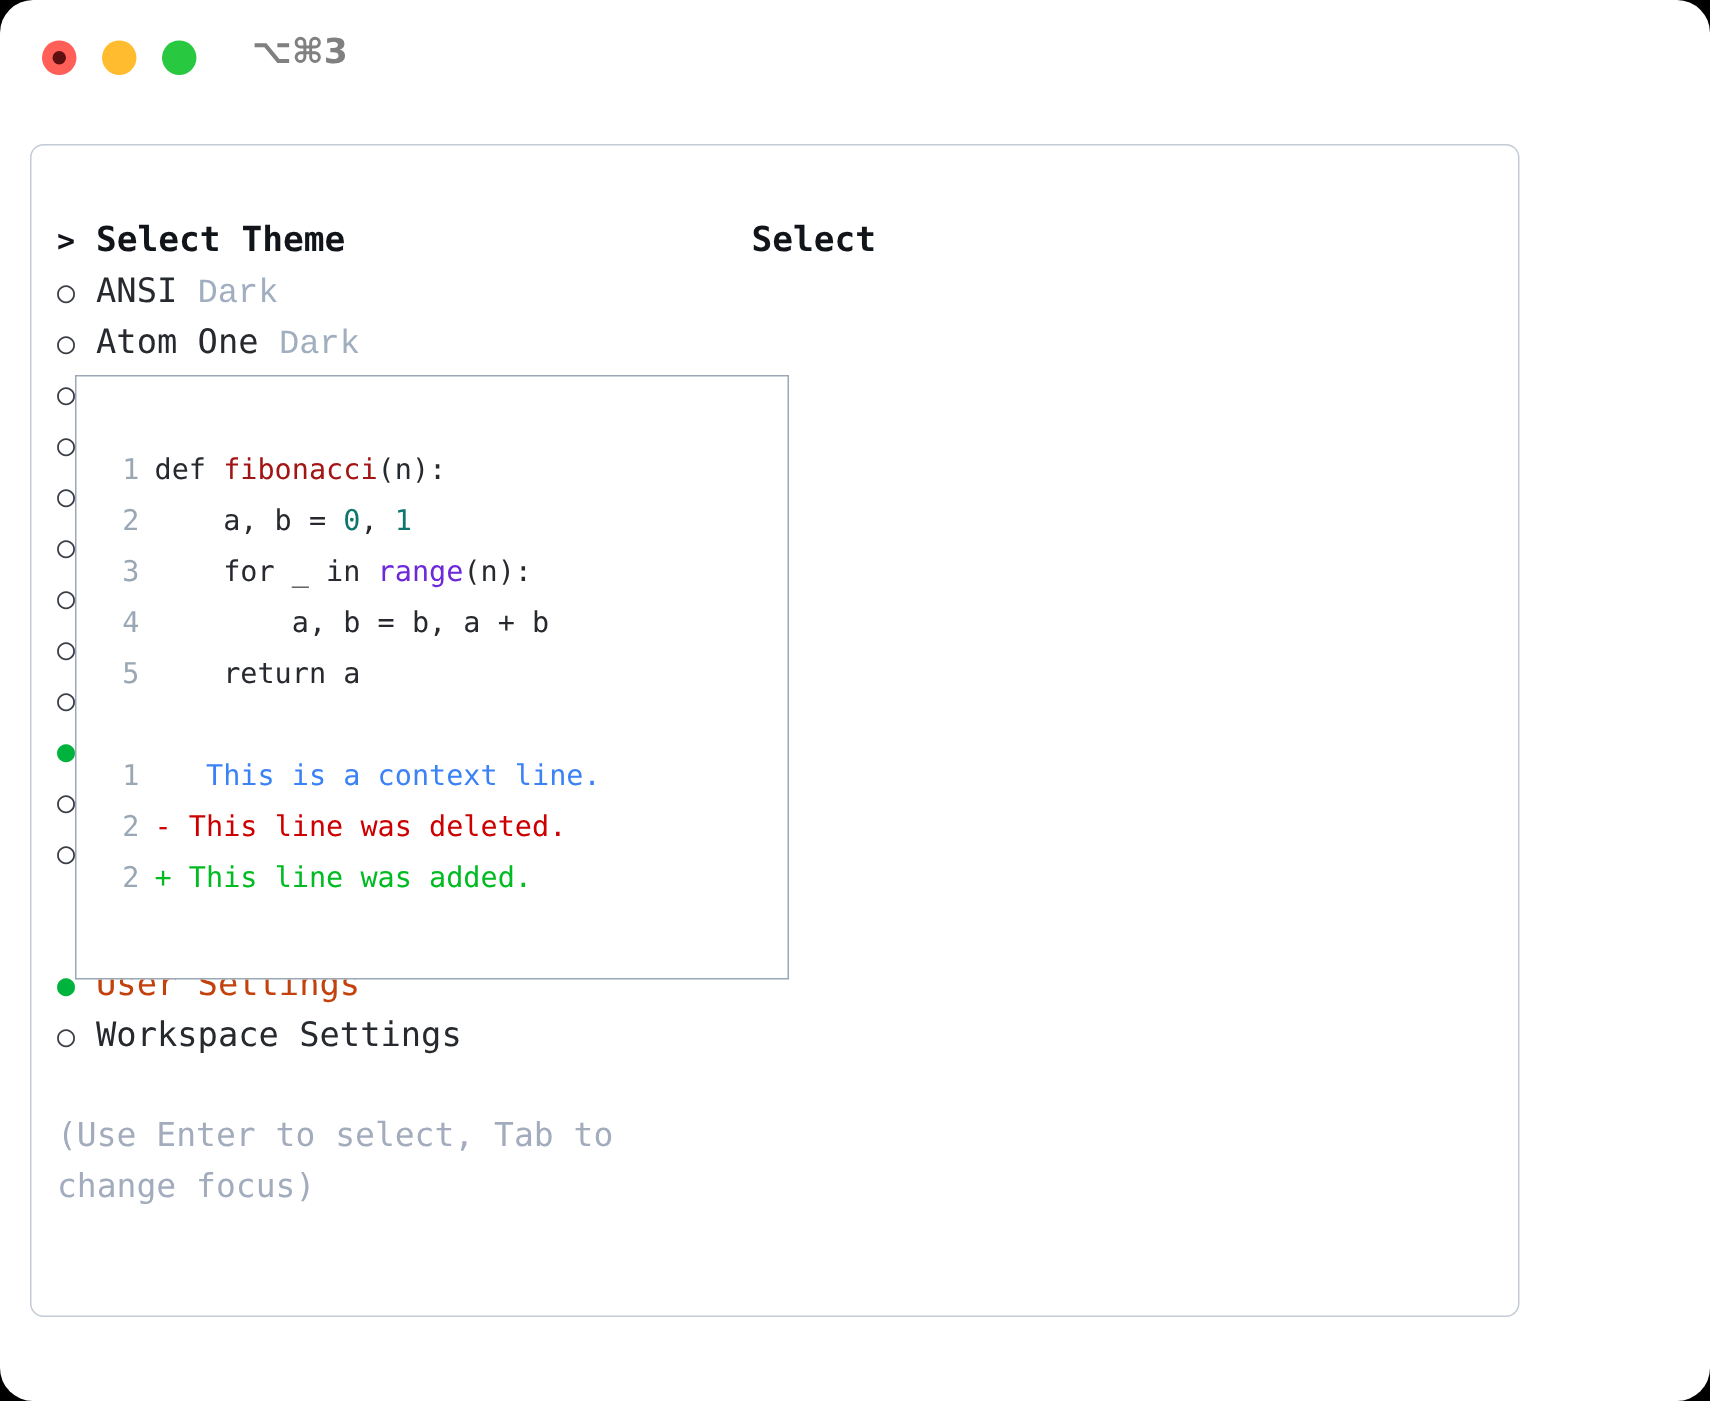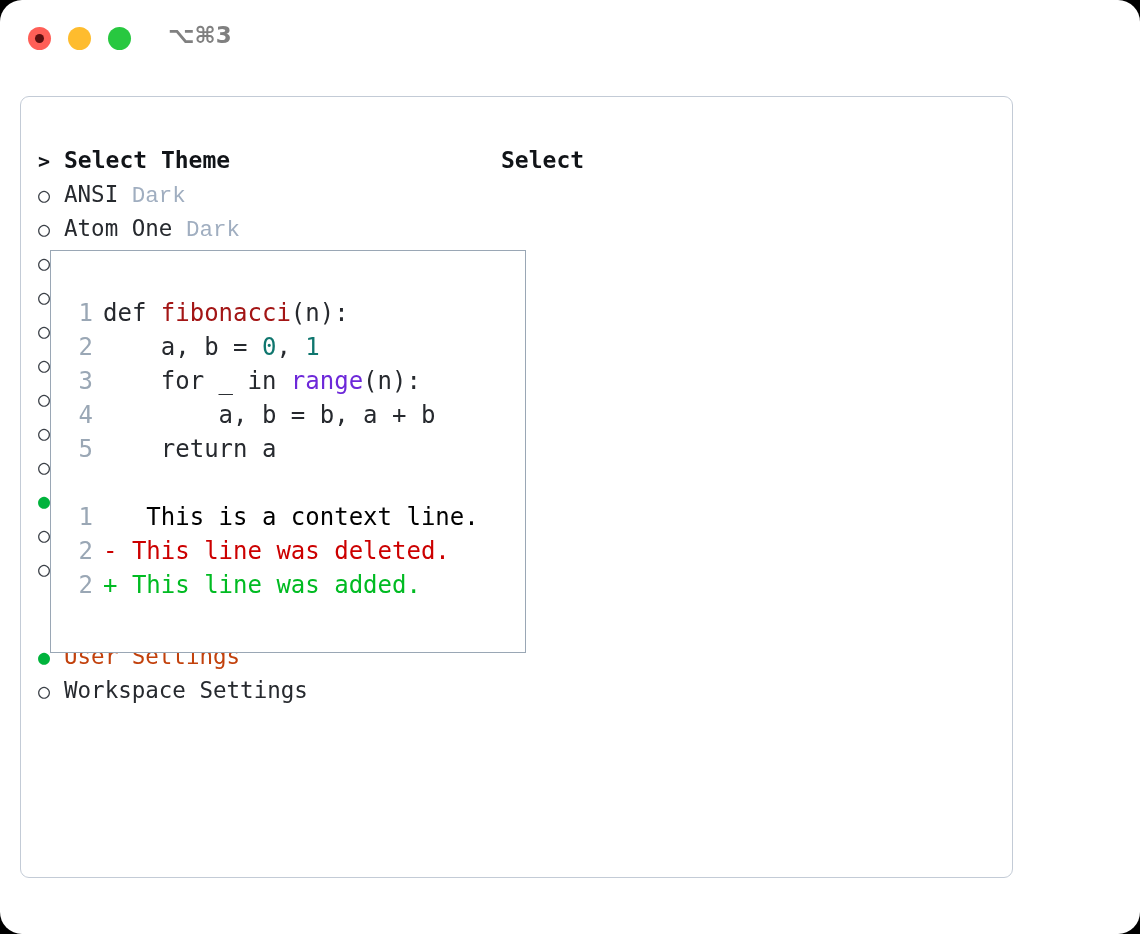--- a/index.html
+++ b/index.html
@@ -148,38 +148,38 @@
     width: 476px;
     height: 403px;
     border: 1.6px solid #9aa7b5;
     box-sizing: border-box;
     background: #ffffff;
   }
   #code {
     position: absolute;
     left: 20px;
     top: 45px;
-    font-size: 24px;
+    font-size: 19px;
     line-height: 34px;
     white-space: pre;
   }
   .cline { display: block; height: 34px; }
   .lnum {
     display: inline-block;
     width: 22px;
     text-align: right;
     color: #9aa7b5;
     margin-right: 10px;
   }
   .tok-def  { color: #26292e; }
   .tok-fn   { color: #a31515; }
   .tok-num  { color: #0f766e; }
   .tok-bi   { color: #6d28d9; }
   .tok-plain{ color: #26292e; }
-  .d-ctx    { color: #000000; }
+  .d-ctx    { color: #3b82f6; }
   .d-del    { color: #cc0000; }
   .d-add    { color: #00bb22; }
   .gap { display: block; height: 34px; }
 </style>
 </head>
 <body>
 
 <div id="window">
 
   <div id="titlebar">
@@ -216,20 +216,21 @@
 
       <div class="row">
         <span class="marker empty">○</span><span class="section-title">Apply To</span>
       </div>
 
       <div id="apply-list">
           <div class="row selected"><span class="marker on">●</span><span class="name">User Settings</span></div>
           <div class="row"><span class="marker off">○</span><span class="name">Workspace Settings</span></div>
         </div>
 
+      <div id="hint">(Use Enter to select, Tab to change focus)</div>
 
     </div>
 
     <div id="right-col">
       <div id="preview-title">Select</div>
     </div>
 
     <div id="preview-box">
       <div id="code"><span class="cline"><span class="lnum">1</span><span class="tok-def">def </span><span class="tok-fn">fibonacci</span><span class="tok-plain">(n):</span></span><span class="cline"><span class="lnum">2</span><span class="tok-plain">    a, b = </span><span class="tok-num">0</span><span class="tok-plain">, </span><span class="tok-num">1</span></span><span class="cline"><span class="lnum">3</span><span class="tok-plain">    for _ in </span><span class="tok-bi">range</span><span class="tok-plain">(n):</span></span><span class="cline"><span class="lnum">4</span><span class="tok-plain">        a, b = b, a + b</span></span><span class="cline"><span class="lnum">5</span><span class="tok-plain">    return a</span></span><span class="gap"></span><span class="cline"><span class="lnum">1</span><span class="d-ctx"> </span><span class="d-ctx">  This is a context line.</span></span><span class="cline"><span class="lnum">2</span><span class="d-del">-</span><span class="d-del"> This line was deleted.</span></span><span class="cline"><span class="lnum">2</span><span class="d-add">+</span><span class="d-add"> This line was added.</span></span></div>
     </div>

